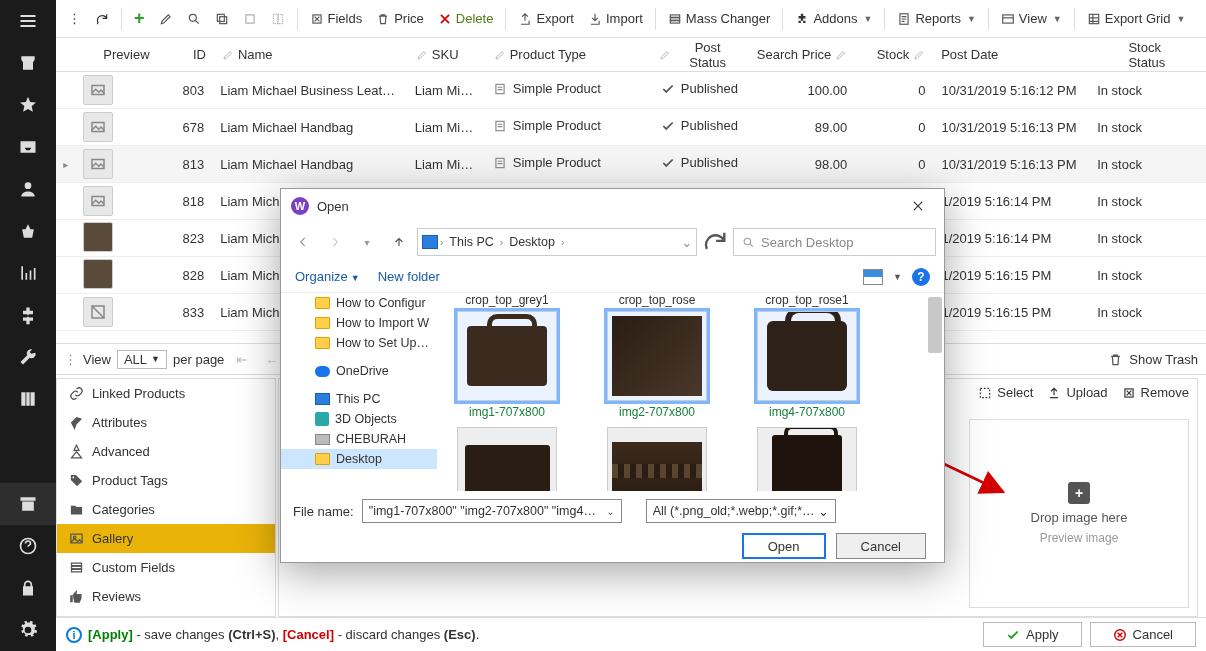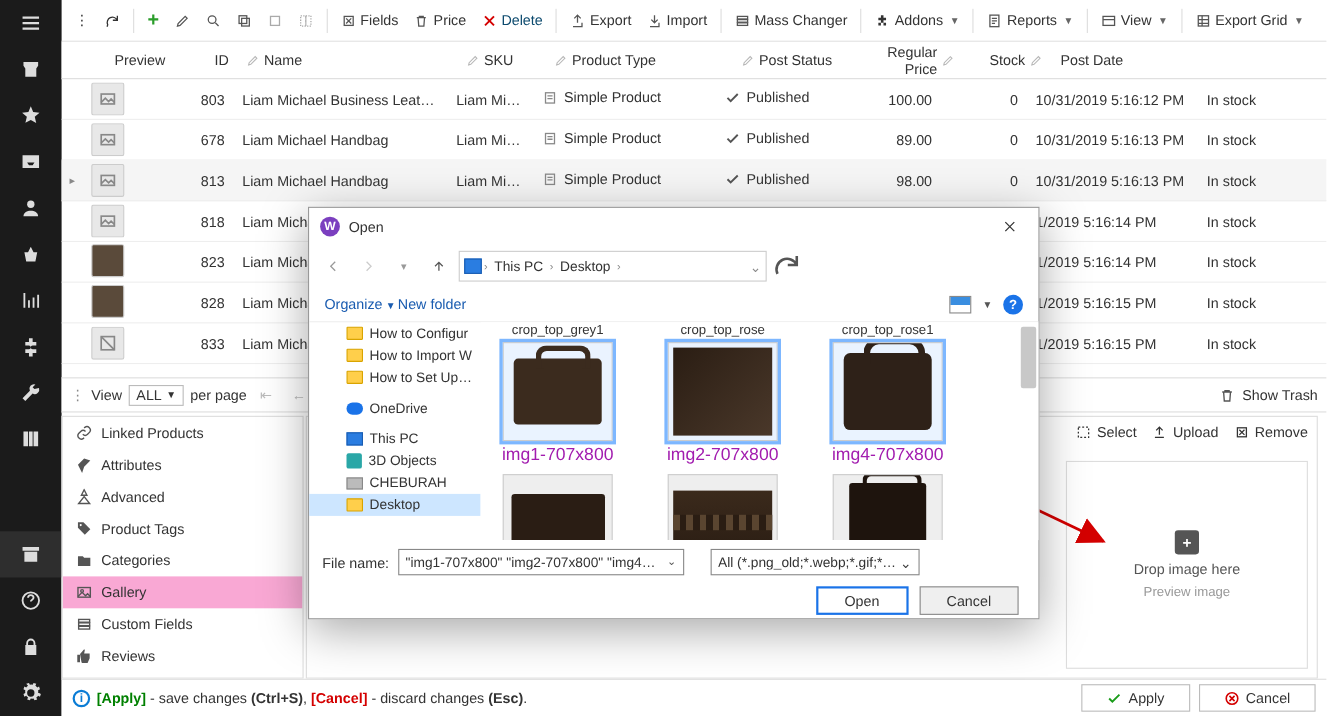--- a/index.html
+++ b/index.html
@@ -26,21 +26,21 @@
 .grid { position: relative; }
 .grid-head { display: flex; align-items: center; height: 34px; border-bottom: 1px solid #ddd; font-size: 13px; color: #333; background: #fff; }
 .gh-cell { padding: 0 8px; display: flex; align-items: center; gap: 4px; }
 .gh-cell svg { width: 12px; height: 12px; opacity: .6; }
 .col-preview { width: 80px; padding-left: 28px;}
 .col-id { width: 60px; text-align: right; justify-content: flex-end;}
 .col-name { width: 200px; }
 .col-sku { width: 80px; }
 .col-ptype { width: 140px; }
 .col-blank { width: 30px; }
-.col-status { width: 100px; }
+.col-status { width: 100px; text-align: center; }
 .col-price { width: 110px; text-align: right; justify-content: flex-end;}
 .col-stock { width: 80px; text-align: center; justify-content: flex-end;}
 .col-date { width: 160px; }
 .col-stockstat { width: 120px; padding-left: 40px;}
 
 
 .grid-body { }
 .grid-row { display: flex; align-items: center; height: 37px; border-bottom: 1px solid #eee; font-size: 13px; }
 .grid-row.highlight { background: #f5f5f5; }
 .gc { padding: 0 8px; white-space: nowrap; overflow: hidden; text-overflow: ellipsis; }
@@ -57,21 +57,21 @@
 .chk svg{width:14px;height:14px;color:#555;}
 
 
 .pager-row { position:absolute; left:56px; top:343px; right:0; height:32px; border-top:1px solid #ddd; border-bottom:1px solid #ddd; display:flex; align-items:center; padding:0 8px; gap:6px; background:#fff;}
 .pager-row .btn{padding:2px 6px;cursor:pointer;}
 .pager-row .trash-toggle{margin-left:auto;display:flex;align-items:center;gap:6px;}
 
 
 .lower-left { position:absolute; left:56px; top:378px; width:220px; bottom:34px; border:1px solid #ddd; overflow:auto; background:#fff;}
 .ll-item { display:flex; align-items:center; gap:8px; padding:7px 12px; cursor:pointer; border-bottom:0px solid #eee;}
-.ll-item.active{ background:#f9a8d4;}
+.ll-item.active{ background:#eab308;}
 .ll-item svg{width:15px;height:15px;color:#555;}
 
 
 .gallery-panel { position:absolute; left:278px; top:378px; right:8px; bottom:34px; border:1px solid #ddd; background:#fff;}
 .gal-toolbar{ position:absolute; right:8px; top:6px; display:flex; gap:14px; align-items:center;}
 .gal-tb-btn{display:inline-flex;align-items:center;gap:5px;cursor:pointer;}
 .gal-tb-btn svg{width:14px;height:14px;}
 .gal-thumb{position:absolute; left:610px; top:2px; width:38px;height:38px;border:1px solid #ccc; background:#fff; display:flex;align-items:center;justify-content:center;}
 .gal-thumb svg{width:28px;height:24px;color:#5a4a3a;}
 .drop-zone{position:absolute; right:8px; top:40px; width:220px; bottom:8px; border:1px solid #ddd; display:flex; flex-direction:column; align-items:center; justify-content:center; gap:6px; color:#555;}
@@ -100,21 +100,21 @@
 .nav-btn{width:28px;height:28px;display:flex;align-items:center;justify-content:center;color:#888;cursor:pointer;}
 .nav-btn svg{width:14px;height:14px;}
 .breadcrumb{flex:0 0 280px;height:28px;border:1px solid #ccc;display:flex;align-items:center;padding:0 4px;gap:2px;font-size:12.5px;}
 .breadcrumb .seg{padding:0 4px;cursor:pointer;}
 .breadcrumb .chev{color:#888;font-size:10px;}
 .breadcrumb .drop{margin-left:auto;color:#888;}
 .breadcrumb .pc-ico{width:16px;height:14px;background:#2a7de1;border:1px solid #1a5cb0;}
 .nav-refresh{width:28px;height:28px;display:flex;align-items:center;justify-content:center;cursor:pointer;color:#555;}
 .search-box{flex:1;height:28px;border:1px solid #ccc;display:flex;align-items:center;padding:0 8px;gap:6px;color:#888;}
 .search-box svg{width:13px;height:13px;}
-.dlg-toolbar{height:32px;display:flex;align-items:center;padding:0 14px;gap:2px;border-bottom:1px solid #eee;}
+.dlg-toolbar{height:32px;display:flex;align-items:center;padding:0 14px;gap:18px;border-bottom:1px solid #eee;}
 .dlg-tb{color:#1a5cb0;cursor:pointer;font-size:13px;}
 .dlg-tb .caret{font-size:9px;margin-left:3px;}
 .dlg-toolbar .right{margin-left:auto;display:flex;align-items:center;gap:10px;}
 .view-ico{width:20px;height:16px;border:1px solid #888;background:linear-gradient(#3a8ee0 50%,#fff 50%);}
 .help-ico{width:18px;height:18px;border-radius:50%;background:#1a73e8;color:#fff;display:flex;align-items:center;justify-content:center;font-size:12px;font-weight:bold;}
 
 .dlg-body{display:flex;height:198px;}
 .tree{width:156px;border-right:0px;overflow:hidden;font-size:12.5px;}
 .tree-item{display:flex;align-items:center;gap:6px;padding:3px 6px 3px 34px;cursor:pointer;white-space:nowrap;}
 .tree-item.sel{background:#cde6ff;}
@@ -134,21 +134,21 @@
 .bag1{width:80px;height:60px;background:#3b2b1e;border-radius:4px;position:relative;}
 .bag1::before{content:"";position:absolute;top:-12px;left:20px;width:40px;height:16px;border:5px solid #3b2b1e;border-bottom:none;border-radius:10px 10px 0 0;}
 .bag2{width:90px;height:80px;background:linear-gradient(135deg,#2a1d13,#4a382a);}
 .bag3{width:80px;height:70px;background:#2e2118;border-radius:6px;position:relative;}
 .bag3::before{content:"";position:absolute;top:-14px;left:18px;width:44px;height:18px;border:6px solid #2e2118;border-bottom:none;border-radius:14px 14px 0 0;}
 .bag4{width:85px;height:55px;background:#2a1d14;border-radius:3px;}
 .bag5{width:90px;height:60px;background:linear-gradient(#3b2a1c,#2a1d13);position:relative;}
 .bag5::after{content:"";position:absolute;left:0;right:0;top:22px;height:14px;background:repeating-linear-gradient(90deg,#5a4530 0 6px,#2a1d13 6px 12px);}
 .bag6{width:70px;height:75px;background:#1e140d;border-radius:3px;position:relative;}
 .bag6::before{content:"";position:absolute;top:-10px;left:12px;width:46px;height:12px;border:4px solid #1e140d;border-bottom:none;border-radius:8px 8px 0 0;}
-.file-name{font-size:16px;color:#a21caf;}
+.file-name{font-size:12px;color:#15803d;}
 .scroll-thumb{position:absolute;right:2px;top:4px;width:14px;height:56px;background:#c8c8c8;border-radius:2px;}
 
 .dlg-bottom{padding:8px 12px 0;display:flex;flex-direction:column;gap:10px;}
 .fn-row{display:flex;align-items:center;gap:8px;}
 .fn-row label{font-size:13px;}
 .fn-input{flex:0 0 260px;height:24px;border:1px solid #888;padding:0 6px;font-size:12.5px;display:flex;align-items:center;justify-content:space-between;}
 .fn-input .dd{color:#555;font-size:10px;}
 .filter{flex:0 0 190px;height:24px;border:1px solid #888;padding:0 6px;font-size:12.5px;display:flex;align-items:center;justify-content:space-between;}
 .dlg-buttons{display:flex;gap:10px;justify-content:flex-end;padding-right:6px;}
 .dlg-btn{height:26px;padding:0 24px;border:1px solid #888;background:#efefef;cursor:pointer;font-size:13px;display:inline-flex;align-items:center;}
@@ -282,21 +282,21 @@
           <path d="M8 8l8 8M16 8l-8 8"></path>
         </svg>
         <span>Fields</span>
       </span>
     <span class="tb-btn">
         <svg viewBox="0 0 24 24" fill="none" stroke="#555" stroke-width="2">
           <path d="M5 7h14M9 7V5h6v2M7 7l1 13h8l1-13"></path>
         </svg>
         <span>Price</span>
       </span>
-    <span class="tb-btn" style="color:#0c4a6e;">
+    <span class="tb-btn" style="color:#4d7c0f;">
         <svg viewBox="0 0 24 24" stroke="#d40000" stroke-width="3" fill="none">
           <path d="M5 5l14 14M19 5L5 19"></path>
         </svg>
         <span>Delete</span>
       </span>
     <div class="tb-sep"></div>
     <span class="tb-btn">
         <svg viewBox="0 0 24 24" fill="none" stroke="#555" stroke-width="2">
           <path d="M12 3v12M7 8l5-5 5 5M5 21h14v-6"></path>
         </svg>
@@ -382,33 +382,36 @@
           <span>Product Type</span>
         </div>
       <div class="gh-cell col-blank"></div>
       <div class="gh-cell col-status">
           <svg viewBox="0 0 24 24" fill="none" stroke="#888" stroke-width="2">
             <path d="M4 20l4-1 11-11-3-3L5 16z"></path>
           </svg>
           <span>Post Status</span>
         </div>
       <div class="gh-cell col-price">
-          <span>Regular Price</span>
+          <span>Search Price</span>
           <svg viewBox="0 0 24 24" fill="none" stroke="#888" stroke-width="2">
             <path d="M4 20l4-1 11-11-3-3L5 16z"></path>
           </svg>
         </div>
       <div class="gh-cell col-stock">
           <span>Stock</span>
           <svg viewBox="0 0 24 24" fill="none" stroke="#888" stroke-width="2">
             <path d="M4 20l4-1 11-11-3-3L5 16z"></path>
           </svg>
         </div>
       <div class="gh-cell col-date">
           <span>Post Date</span>
+        </div>
+      <div class="gh-cell col-stockstat">
+          <span>Stock Status</span>
         </div>
     </div>
     <div class="grid-body" id="grid-body">
         <div class="grid-row">
           <span class="row-expand"></span>
           <div class="gc col-preview"><span class="thumb">
               <svg viewBox="0 0 24 24" fill="none" stroke="#888" stroke-width="2">
                 <rect x="4" y="6" width="16" height="12"></rect>
                 <path d="M4 16l5-5 4 4 3-3 4 4"></path>
               </svg>
@@ -721,20 +724,27 @@
       <span class="chev">›</span>
       <span class="seg">Desktop</span>
       <span class="chev">›</span>
       <span class="drop">⌄</span>
     </div>
     <span class="nav-refresh">
         <svg viewBox="0 0 24 24" fill="none" stroke="#555" stroke-width="2">
           <path d="M20 11A8 8 0 105 18M20 4v7h-7"></path>
         </svg>
       </span>
+    <div class="search-box">
+      <svg viewBox="0 0 24 24" fill="none" stroke="#999" stroke-width="2">
+          <circle cx="10" cy="10" r="6"></circle>
+          <path d="M20 20l-5-5"></path>
+        </svg>
+      <span>Search Desktop</span>
+    </div>
   </div>
   <div class="dlg-toolbar">
     <span class="dlg-tb"><span>Organize</span><span class="caret">▼</span></span>
     <span class="dlg-tb">New folder</span>
     <div class="right">
       <span class="view-ico"></span>
       <span style="font-size:9px;color:#555;">▼</span>
       <span class="help-ico">?</span>
     </div>
   </div>

